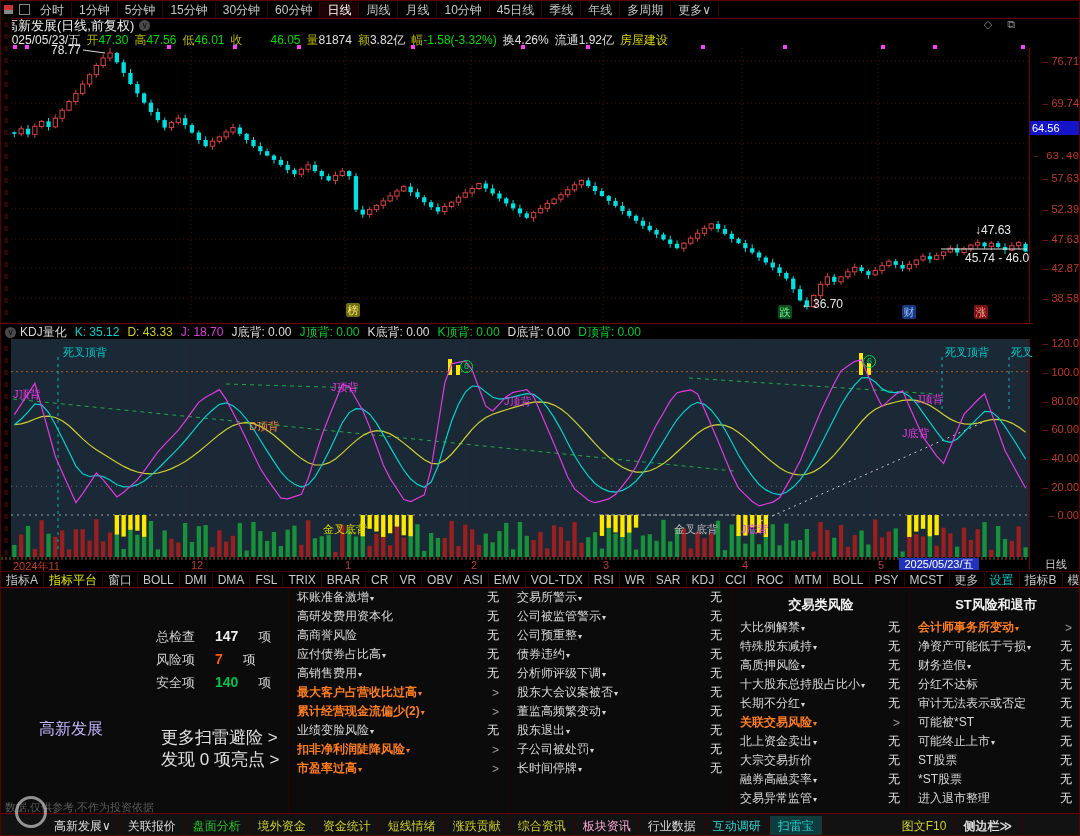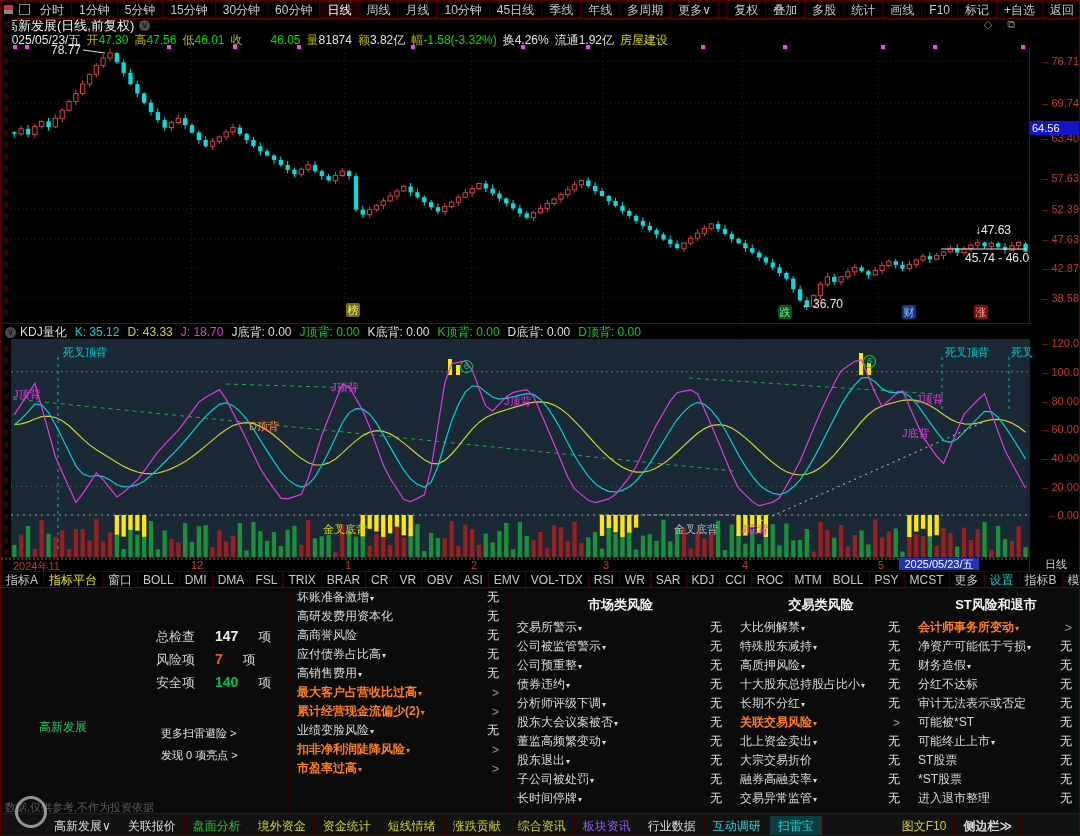--- a/index.html
+++ b/index.html
@@ -51,24 +51,24 @@
   
   #risk-panel{left:0;top:586px;width:1080px;height:226px;background:#0b0b0b;border-top:1px solid #6e0000;}
   .riskcol{position:absolute;top:0;height:226px;border-left:1px solid #2e0000;}
   .riskcol .hd{text-align:center;color:#f2f2f2;font-weight:bold;font-size:13px;padding-top:8px;height:22px;}
   .rrow{display:flex;align-items:center;height:19px;padding:0 10px 0 8px;color:#d8d8d8;font-size:12px;}
   .rrow .lbl{white-space:nowrap;overflow:hidden;}
   .rrow .lbl.alert{color:#ff7d1e;font-weight:bold;}
   .rrow .tri{font-size:8px;margin-left:1px;}
   .rrow .val{margin-left:auto;color:#e6e6e6;}
   .rrow .val.chev{color:#9a9a9a;}
-  #risk-stock{position:absolute;left:38px;top:718px;color:#22c55e;font-size:12px;}
+  #risk-stock{position:absolute;left:38px;top:718px;color:#c4b5fd;font-size:16px;}
   .sumrow{position:absolute;left:155px;color:#cfcfcf;font-size:13px;white-space:nowrap;}
   .sumrow b{font-size:14px;margin:0 20px;}
-  .risklink{position:absolute;left:160px;color:#e2e2e2;font-size:11px;cursor:default;}
+  .risklink{position:absolute;left:160px;color:#e2e2e2;font-size:17px;cursor:default;}
   
   #bottom-bar{left:0;top:812px;width:1080px;height:24px;background:#121212;border-top:1px solid #6e0000;display:flex;align-items:center;}
   #bottom-bar .bitem{padding:0 8px;border-right:1px solid #3f0000;line-height:20px;white-space:nowrap;}
   #bottom-bar .bitem.active{background:#0e3d3d;}
   #bottom-right{margin-left:auto;display:flex;margin-right:60px;}
   
   .anno{position:absolute;color:#e8e8e8;font-size:12px;white-space:nowrap;pointer-events:none;}
   .badge{position:absolute;width:14px;height:14px;font-size:11px;line-height:14px;text-align:center;border-radius:2px;}
   .evdot{position:absolute;width:4px;height:4px;background:#ff3dff;}
   .klabel{position:absolute;font-size:11px;white-space:nowrap;pointer-events:none;}
@@ -96,31 +96,20 @@
         <div class="titem">60分钟</div>
         <div class="titem active">日线</div>
         <div class="titem">周线</div>
         <div class="titem">月线</div>
         <div class="titem">10分钟</div>
         <div class="titem">45日线</div>
         <div class="titem">季线</div>
         <div class="titem">年线</div>
         <div class="titem">多周期</div>
         <div class="titem">更多∨</div>
-      </div>
-    <div id="toolbar-right">
-        <div class="titem">复权</div>
-        <div class="titem">叠加</div>
-        <div class="titem">多股</div>
-        <div class="titem">统计</div>
-        <div class="titem">画线</div>
-        <div class="titem">F10</div>
-        <div class="titem">标记</div>
-        <div class="titem">+自选</div>
-        <div class="titem">返回</div>
       </div>
   </div>
 
   <div class="abs" id="titlebar">
     <span>高新发展(日线,前复权)</span>
     <span class="circle-icon">∨</span>
   </div>
   <div id="title-icons">◇ ⧉</div>
 
   <div class="abs" id="infobar">
@@ -453,21 +442,21 @@
         <line x1="1007.7" y1="193.0" x2="1007.7" y2="201.4" stroke="#d84040" stroke-width="1"></line>
         <rect x="1005.5" y="194.6" width="4.3" height="3.1" fill="#000" stroke="#d84040"></rect>
         <line x1="1014.5" y1="194.2" x2="1014.5" y2="203.8" stroke="#00e0e0" stroke-width="1"></line>
         <rect x="1012.4" y="195.8" width="4.3" height="7.8" fill="#00e0e0"></rect>
         <line x1="94" y1="5" x2="72" y2="2" stroke="#dddddd" stroke-width="1"></line>
         <line x1="930" y1="201" x2="1016" y2="201" stroke="#dddddd" stroke-width="1"></line>
       </svg></div>
   <div class="abs axis" id="axis-main">
       <div class="ytick" style="top: 7px;">76.71</div>
       <div class="ytick" style="top: 49px;">69.74</div>
-      <div class="ytick" style="top: 84px;">63.40</div>
+      <div class="ytick" style="top: 102px; font-family: Liberation Mono, monospace;">63.40</div>
       <div class="ytick" style="top: 124px;">57.63</div>
       <div class="ytick" style="top: 155px;">52.39</div>
       <div class="ytick" style="top: 185px;">47.63</div>
       <div class="ytick" style="top: 214px;">42.87</div>
       <div class="ytick" style="top: 244px;">38.58</div>
     </div>
   <div id="price-box">64.56</div>
 
   <div class="abs" id="kdj-header">
     <span class="circle-icon" style="margin:0 4px 0 0;">∨</span>
@@ -781,21 +770,20 @@
         <div class="rrow">
           <span class="lbl alert">扣非净利润陡降风险<span class="tri">▾</span></span>
           <span class="val chev">&gt;</span>
         </div>
         <div class="rrow">
           <span class="lbl alert">市盈率过高<span class="tri">▾</span></span>
           <span class="val chev">&gt;</span>
         </div>
       </div>
       <div class="riskcol" style="left: 507px; width: 223px;">
-        <div class="hd">市场类风险</div>
         <div class="rrow">
           <span class="lbl">交易所警示<span class="tri">▾</span></span>
           <span class="val">无</span>
         </div>
         <div class="rrow">
           <span class="lbl">公司被监管警示<span class="tri">▾</span></span>
           <span class="val">无</span>
         </div>
         <div class="rrow">
           <span class="lbl">公司预重整<span class="tri">▾</span></span>
@@ -922,21 +910,21 @@
   <div class="abs" id="bottom-bar">
     <div id="bottom-items" style="display:flex;">
         <div class="bitem" style="color: rgb(221, 221, 221); margin-left: 45px;">高新发展∨</div>
         <div class="bitem" style="color: rgb(221, 221, 221);">关联报价</div>
         <div class="bitem" style="color: rgb(41, 193, 41);">盘面分析</div>
         <div class="bitem" style="color: rgb(207, 207, 41);">境外资金</div>
         <div class="bitem" style="color: rgb(207, 207, 41);">资金统计</div>
         <div class="bitem" style="color: rgb(207, 207, 41);">短线情绪</div>
         <div class="bitem" style="color: rgb(207, 207, 41);">涨跌贡献</div>
         <div class="bitem" style="color: rgb(207, 207, 41);">综合资讯</div>
-        <div class="bitem" style="color: #8b5cf6;">板块资讯</div>
+        <div class="bitem" style="color: #f9a8d4;">板块资讯</div>
         <div class="bitem" style="color: rgb(221, 221, 221);">行业数据</div>
         <div class="bitem" style="color: rgb(42, 212, 212);">互动调研</div>
         <div class="bitem active" style="color: rgb(42, 212, 212);">扫雷宝</div>
       </div>
     <div id="bottom-right">
         <div class="bitem" style="color: rgb(207, 207, 41);">图文F10</div>
         <div class="bitem" style="color: rgb(221, 221, 221); font-weight: bold;">侧边栏≫</div>
       </div>
   </div>
 

